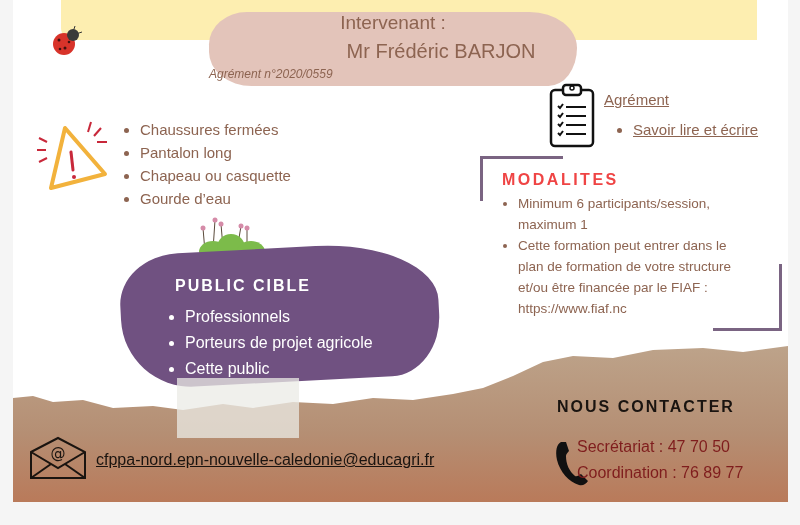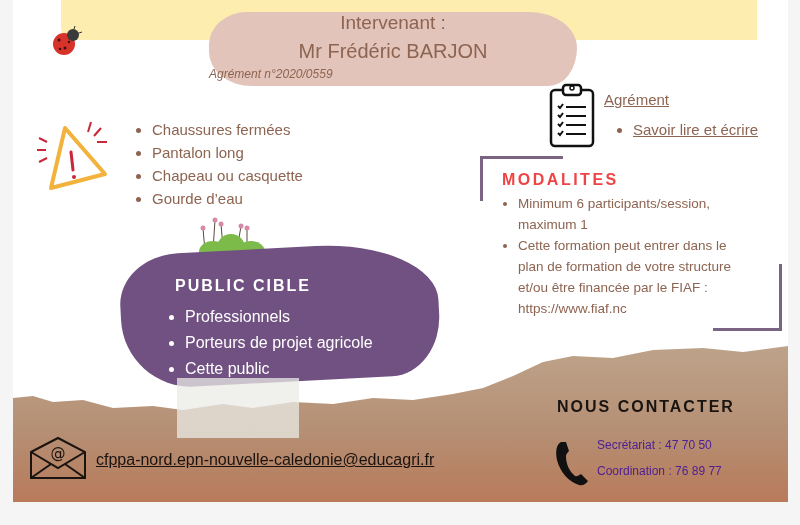--- a/index.html
+++ b/index.html
@@ -1,42 +1,42 @@
 <!DOCTYPE html>
 <html><head>
 <meta charset="utf-8">
 <style>
   html, body { margin:0; padding:0; }
   body { width:800px; height:525px; background:#f5f5f5; position:relative; overflow:hidden; font-family:"Liberation Sans", sans-serif; }
   .page { position:absolute; left:13px; top:0; width:775px; height:502px; background:#fff; overflow:hidden; }
   .yellow-band { position:absolute; left:48px; top:0; width:696px; height:40px; background:#fdeeb0; border-radius:0 0 0 12px; }
   .title-blob { position:absolute; left:196px; top:12px; width:368px; height:74px; background:#e3c4ba; border-radius:40px 50px 30px 45px / 34px 38px 40px 36px; }
   .title-1 { position:absolute; left:196px; top:12px; width:368px; text-align:center; font-size:19px; color:#8d6451; }
-  .title-2 { position:absolute; left:196px; top:40px; width:368px; text-align:center; font-size:20px; color:#8d6451; }
+  .title-2 { position:absolute; left:196px; top:40px; width:368px; text-align:center; font-size:20px; color:#8d6451;padding-left:48px; }
   .title-3 { position:absolute; left:196px; top:67px; width:368px; text-align:left; font-size:12px; font-style:italic; color:#8d6451; }
   .ladybug { position:absolute; left:36px; top:24px; width:36px; height:34px; }
   .section-title-u { position:absolute; font-size:15px; color:#8d6451; text-decoration:underline; }
   ul.brown { position:absolute; margin:0; padding:0 0 0 18px; color:#8d6451; font-size:15px; }
   ul.brown li { line-height:23px; }
   .warning { position:absolute; left:22px; top:112px; width:80px; height:84px; }
   .plant { position:absolute; left:178px; top:212px; width:80px; height:50px; }
   .clipboard { position:absolute; left:535px; top:80px; width:48px; height:70px; }
   .modalites-frame-tl { position:absolute; left:467px; top:156px; width:80px; height:42px; border-left:3px solid #7a6482; border-top:3px solid #7a6482; }
   .modalites-frame-br { position:absolute; left:700px; top:264px; width:66px; height:64px; border-right:3px solid #7a6482; border-bottom:3px solid #7a6482; }
   .modalites-title { position:absolute; left:489px; top:171px; font-size:16px; font-weight:bold; letter-spacing:2.5px; color:#ef4444; }
   ul.mod { position:absolute; left:487px; top:193px; width:270px; margin:0; padding:0 0 0 18px; color:#8d6451; font-size:13.5px; }
   ul.mod li { line-height:21px; }
   .public-blob { position:absolute; left:108px; top:248px; width:318px; height:134px; background:#705181; border-radius:60px 120px 50px 70px / 50px 60px 60px 70px; transform:rotate(-3deg); }
   .public-title { position:absolute; left:162px; top:277px; font-size:16px; font-weight:bold; color:#fff; letter-spacing:2px; }
   ul.pub { position:absolute; left:146px; top:296px; margin:8px; padding:0 0 0 18px; color:#fff; font-size:16px; }
   ul.pub li { line-height:26px; }
   .tape { position:absolute; left:164px; top:378px; width:122px; height:60px; background:rgba(235,235,230,0.75); }
   .kraft { position:absolute; left:0; top:338px; width:775px; height:164px; }
   .contact-title { position:absolute; left:544px; top:398px; font-size:16px; font-weight:bold; color:#1a1410; letter-spacing:2px; }
-  .phone-line { position:absolute; left:584px; font-size:12px; color:#4c1d95; }
+  .phone-line { position:absolute; left:564px; font-size:16px; color:#7f1d1d; }
   .phone-icon { position:absolute; left:542px; top:440px; width:34px; height:46px; }
   .mail-icon { position:absolute; left:16px; top:436px; width:58px; height:44px; }
   .email { position:absolute; left:83px; top:451px; font-size:16px; color:#1a1410; text-decoration:underline; }
 </style>
 </head>
 <body>
 
 <div class="page">
   <div class="yellow-band"></div>
 
@@ -71,21 +71,21 @@
     <path d="M30,16 L70,62 L16,76 Z" fill="none" stroke="#f2b23c" stroke-width="4" stroke-linejoin="round"></path>
     <line x1="36" y1="40" x2="38" y2="58" stroke="#c8283a" stroke-width="3" stroke-linecap="round"></line>
     <circle cx="39" cy="65" r="2" fill="#c8283a"></circle>
     <line x1="56" y1="10" x2="53" y2="20" stroke="#c8283a" stroke-width="2"></line>
     <line x1="66" y1="16" x2="59" y2="24" stroke="#c8283a" stroke-width="2"></line>
     <line x1="72" y1="30" x2="62" y2="30" stroke="#c8283a" stroke-width="2"></line>
     <line x1="4" y1="26" x2="12" y2="30" stroke="#c8283a" stroke-width="2"></line>
     <line x1="2" y1="38" x2="11" y2="38" stroke="#c8283a" stroke-width="2"></line>
     <line x1="4" y1="50" x2="12" y2="46" stroke="#c8283a" stroke-width="2"></line>
   </svg>
-  <ul class="brown" style="left:121px; top:118px;">
+  <ul class="brown" style="left:109px; top:118px;">
     <li>Chaussures fermées</li>
     <li>Pantalon long</li>
     <li>Chapeau ou casquette</li>
     <li>Gourde d’eau</li>
   </ul>
 
   <svg class="plant" viewBox="0 0 80 50">
     <line x1="14" y1="40" x2="12" y2="16" stroke="#5a4a3a" stroke-width="1"></line>
     <line x1="22" y1="38" x2="24" y2="8" stroke="#5a4a3a" stroke-width="1"></line>
     <line x1="32" y1="36" x2="30" y2="12" stroke="#5a4a3a" stroke-width="1"></line>

